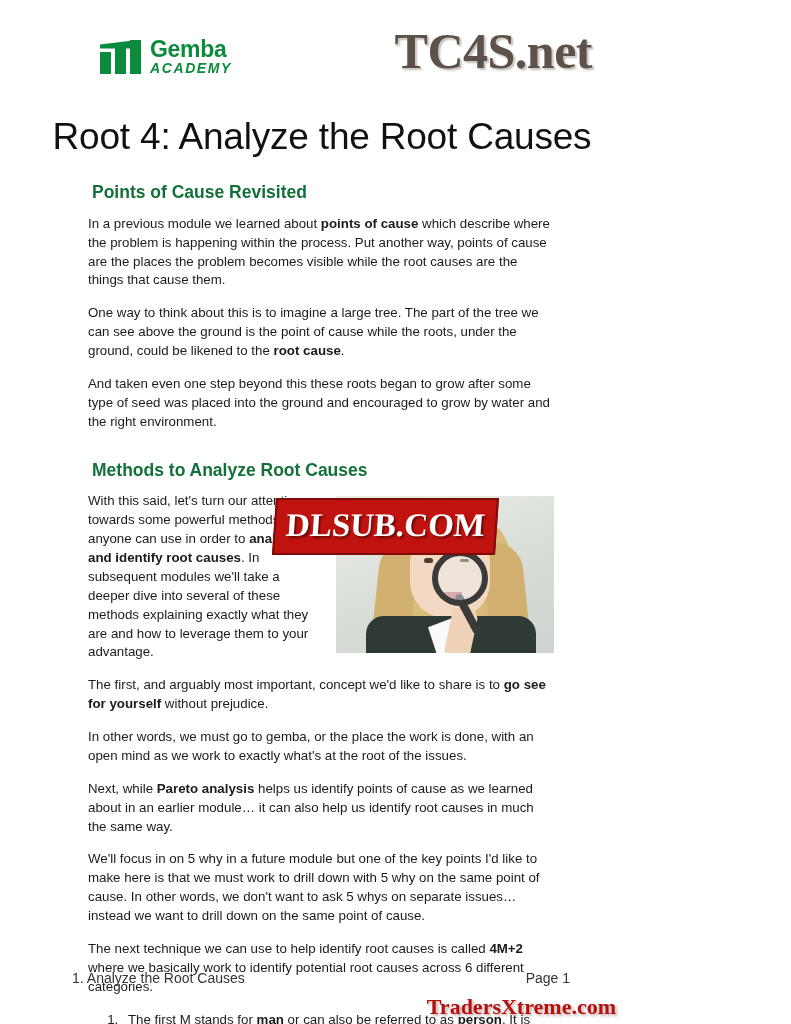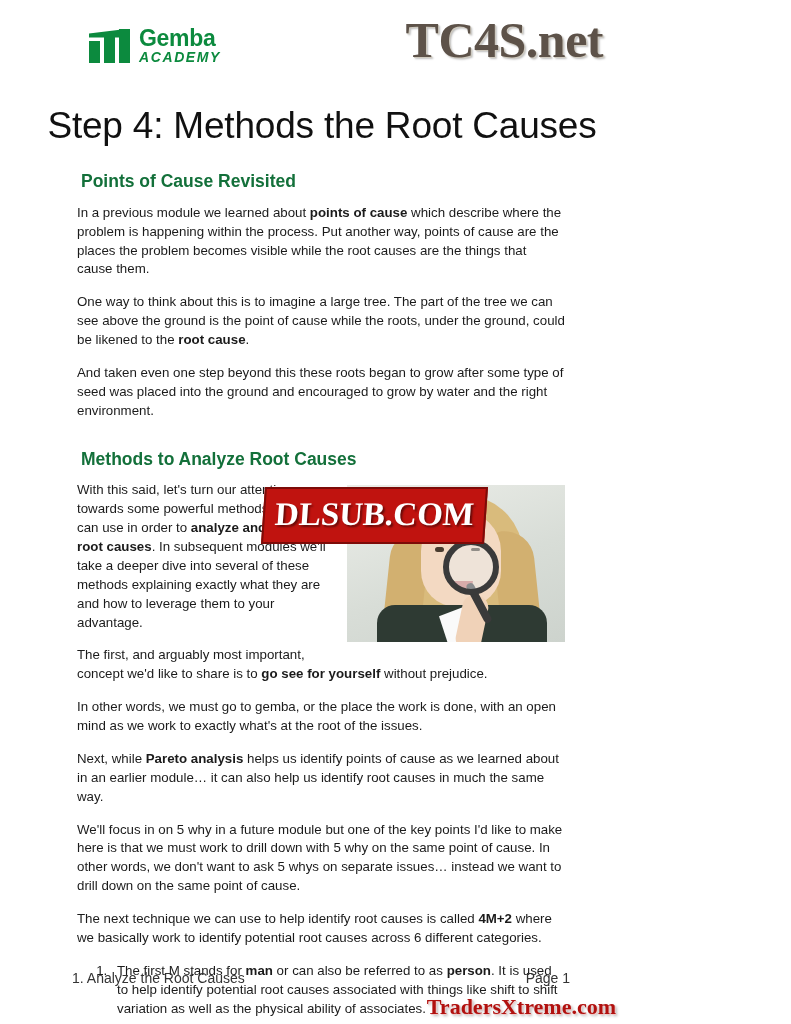--- a/index.html
+++ b/index.html
@@ -13,21 +13,21 @@
     font-family: "Liberation Sans", sans-serif;
     color: #1a1a1a;
     overflow: hidden;
     position: relative;
   }
   .page {
     position: relative;
     width: 644px;
     height: 1024px;
     box-sizing: border-box;
-    padding: 5px;
+    padding: 16px;
   }
 
   
   .header {
     position: relative;
     height: 86px;
   }
   .logo {
     position: absolute;
     left: 84px;
@@ -282,21 +282,21 @@
         <span class="bar b3"></span>
       </div>
       <div class="logo-text">
         <div class="l1">Gemba</div>
         <div class="l2">ACADEMY</div>
       </div>
     </div>
     <div class="watermark-top">TC4S.net</div>
   </div>
 
-  <h1 class="doc-title">Step 4: Methods the Root Causes</h1>
+  <h1 class="doc-title">Root 4: Analyze the Root Causes</h1>
 
   <div class="content">
 
     <h2 class="section">Points of Cause Revisited</h2>
 
     <p>In a previous module we learned about <b>points of cause</b> which describe where the problem is happening within the process. Put another way, points of cause are the places the problem becomes visible while the root causes are the things that cause them.</p>
 
     <p>One way to think about this is to imagine a large tree.  The part of the tree we can see above the ground is the point of cause while the roots, under the ground, could be likened to the <b>root cause</b>.</p>
 
     <p>And taken even one step beyond this these roots began to grow after some type of seed was placed into the ground and encouraged to grow by water and the right environment.</p>

